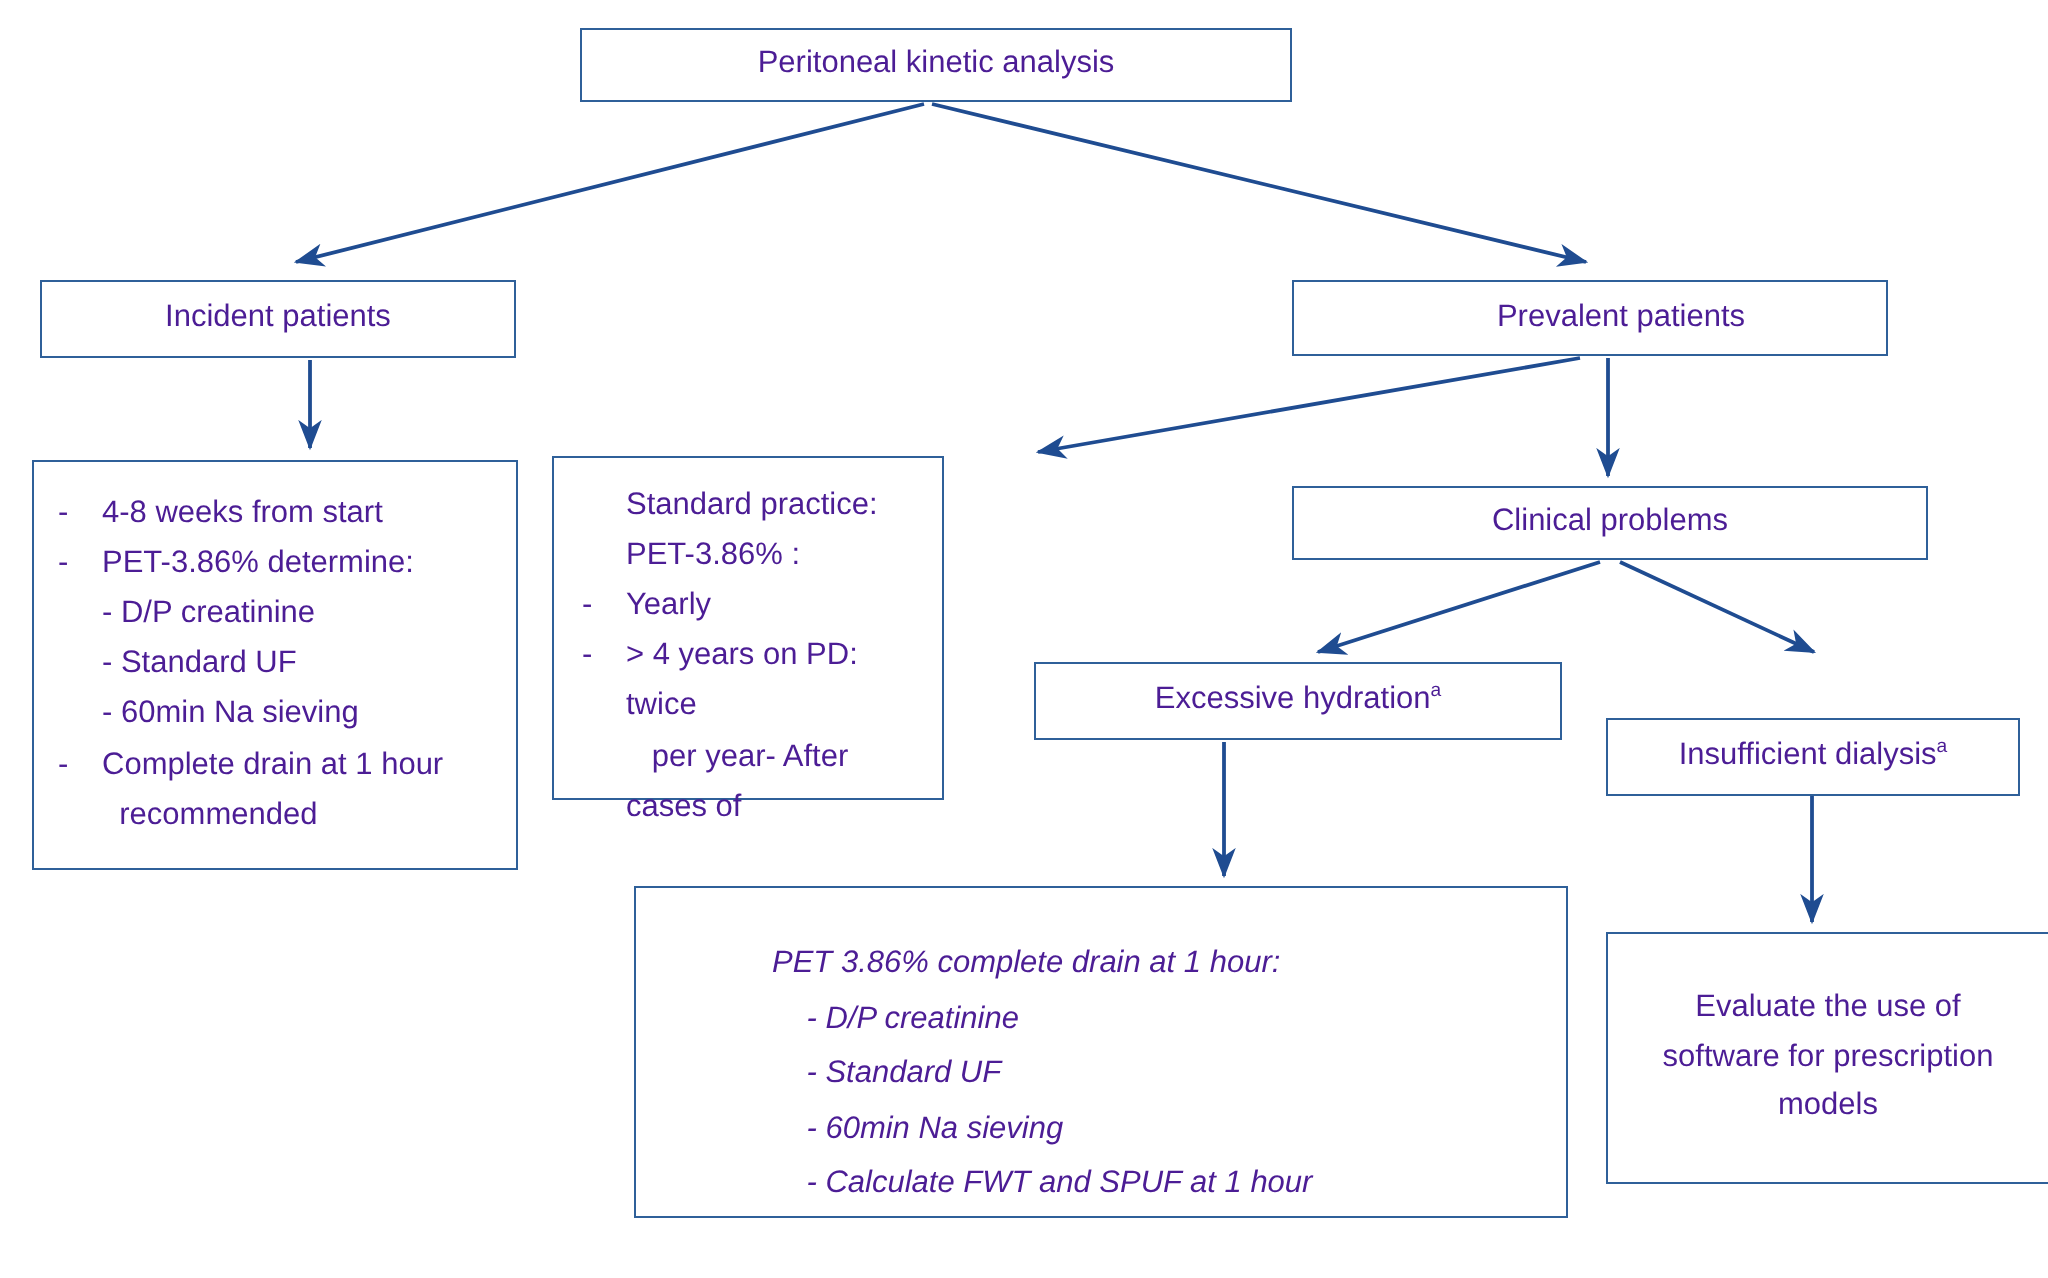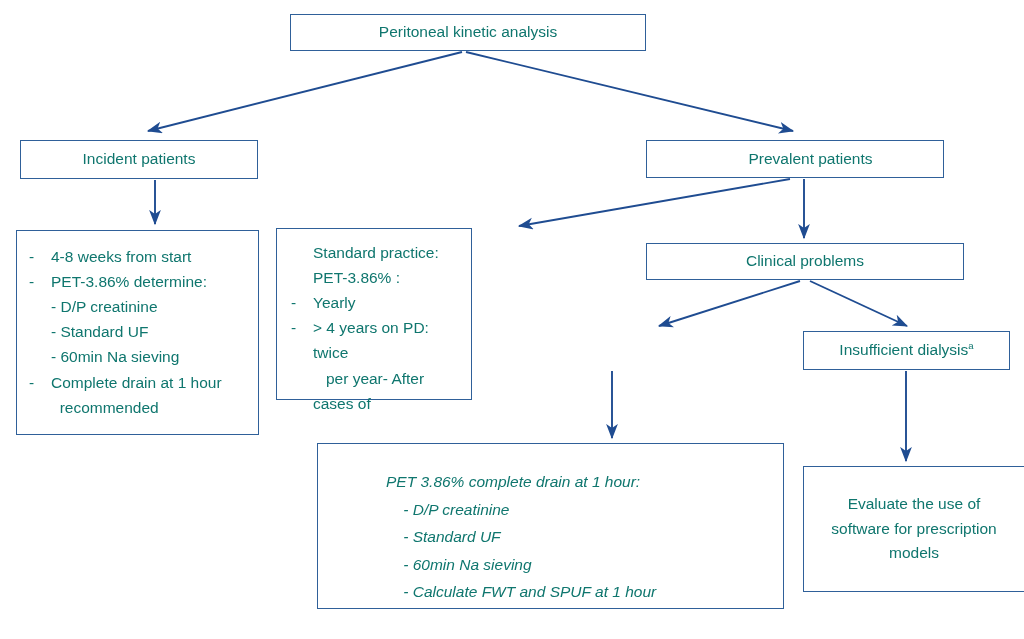--- a/index.html
+++ b/index.html
@@ -29,21 +29,21 @@
     position: absolute;
     box-sizing: border-box;
     border: 1.6px solid #2f6099;
     background: #ffffff;
     display: flex;
     align-items: center;
     justify-content: center;
     text-align: center;
     font-size: 15.5px;
     line-height: 1.45;
-    color: #0f766e;
+    color: #4c1d95;
     z-index: 2;
   }
   .node.listbox {
     display: block;
     text-align: left;
     justify-content: flex-start;
     align-items: flex-start;
   }
   .node-label {
     display: block;
@@ -157,22 +157,25 @@
         <li><span class="bullet">-</span><span class="li-text">&gt; 4 years on PD: twice</span></li>
         <li><span class="bullet"></span><span class="li-text">   per year- After cases of</span></li>
         <li><span class="bullet"></span></li>
       </ul>
   </div>
 
   <div class="node" id="node-clinical" style="border-color: rgb(47, 96, 153);">
     <span class="node-label">Clinical problems</span>
   </div>
 
+  <div class="node" id="node-excess" style="border-color: rgb(47, 96, 153);">
+    <span class="node-label"><span>Excessive hydration</span><sup class="marker">a</sup></span>
+  </div>
 
-  <div class="node" id="node-insuff" style="border-color: rgb(47, 96, 153);">
+  <div class="node" id="node-insuff" style="border-color: rgb(47, 96, 153); margin-top: 28px;">
     <span class="node-label"><span>Insufficient dialysis</span><sup class="marker">a</sup></span>
   </div>
 
   <div class="node listbox" id="node-petdetail" style="border-color: rgb(47, 96, 153);">
     <ul class="list">
         <li><span class="bullet"></span><span class="li-text">PET 3.86% complete drain at 1 hour:</span></li>
         <li><span class="bullet"></span><span class="li-text">    - D/P creatinine</span></li>
         <li><span class="bullet"></span><span class="li-text">    - Standard UF</span></li>
         <li><span class="bullet"></span><span class="li-text">    - 60min Na sieving</span></li>
         <li><span class="bullet"></span><span class="li-text">    - Calculate FWT and SPUF at 1 hour</span></li>

